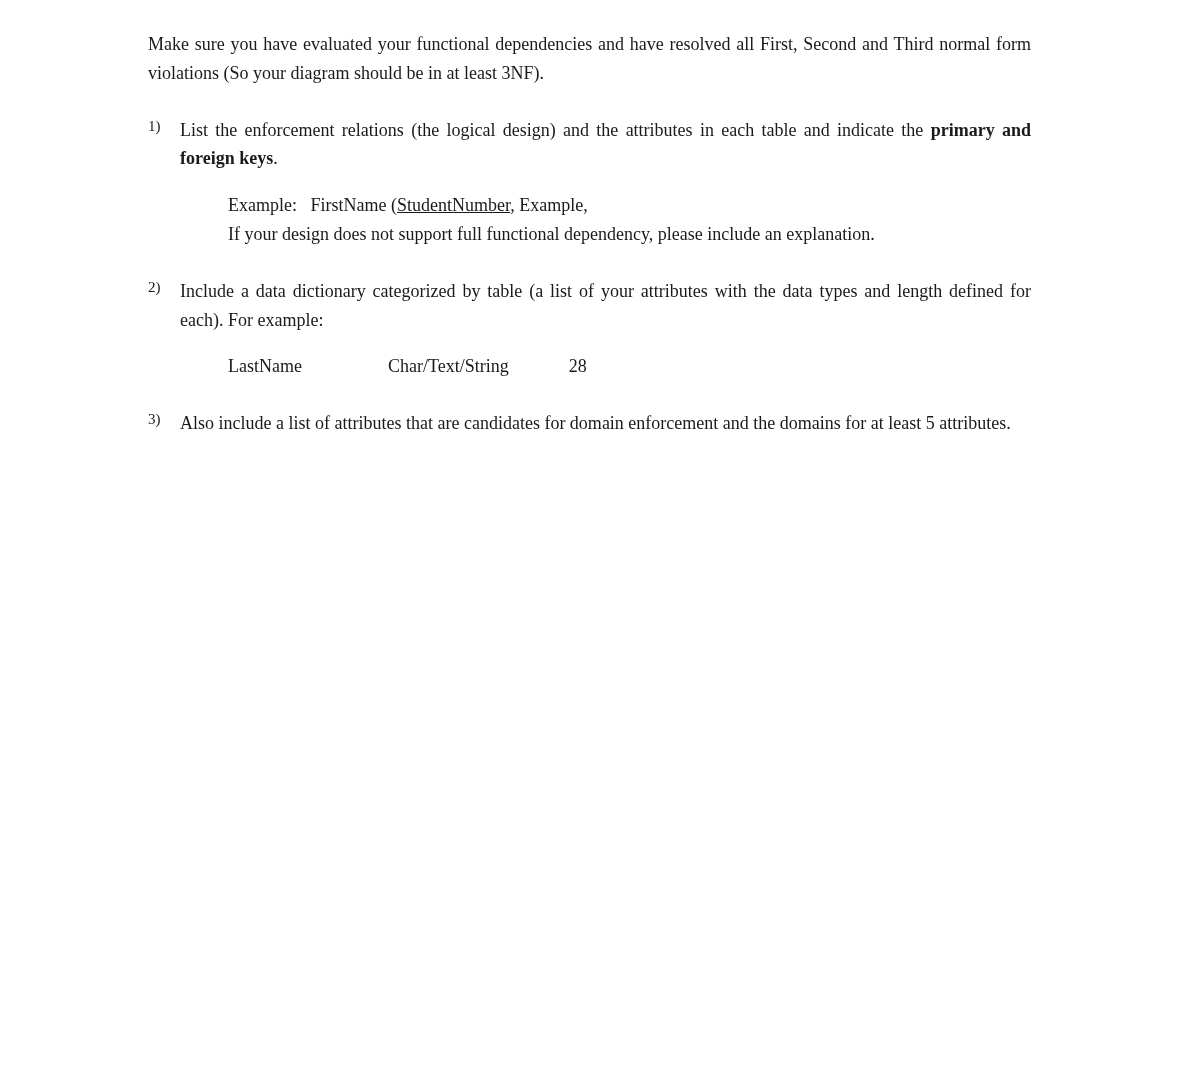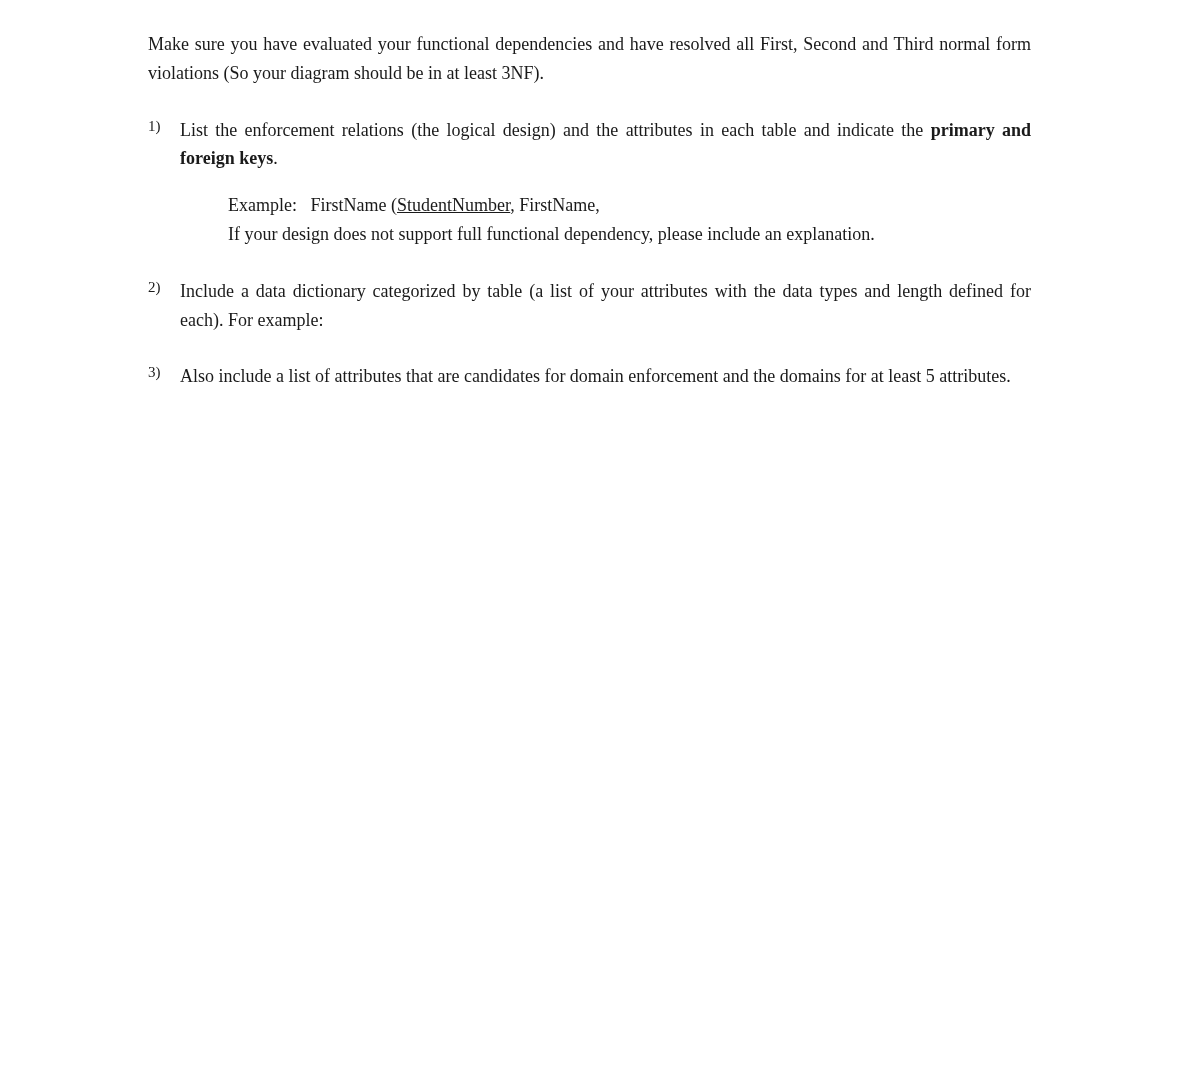--- a/index.html
+++ b/index.html
@@ -108,35 +108,40 @@
       <div class="item-content">
         <p>
           <span>List the enforcement relations (the logical design) and the attributes in each table and indicate the </span><span class="bold">primary and foreign keys</span><span>.</span>
         </p>
 
         <div class="example-line">
           <p>
             <span>Example:</span>
             &nbsp;
             <span>FirstName</span>
-            (<span class="underline">StudentNumber</span><span>, FirstName,</span>
+            (<span class="underline">StudentNumber</span><span>, Example,</span>
           </p>
         </div>
 
         <div class="sub-block">
           <p>If your design does not support full functional dependency, please include an explanation.</p>
         </div>
       </div>
     </li>
 
     <li class="numbered-item">
       <span class="item-number">2)</span>
       <div class="item-content">
         <p>Include a data dictionary categorized by table (a list of your attributes with the data types and length defined for each). For example:</p>
 
+        <div class="data-dict-row">
+          <span class="data-dict-col">LastName</span>
+          <span class="data-dict-col">Char/Text/String</span>
+          <span class="data-dict-col">28</span>
+        </div>
       </div>
     </li>
 
     <li class="numbered-item">
       <span class="item-number">3)</span>
       <div class="item-content">
         <p>Also include a list of attributes that are candidates for domain enforcement and the domains for at least 5 attributes.</p>
       </div>
     </li>
 

